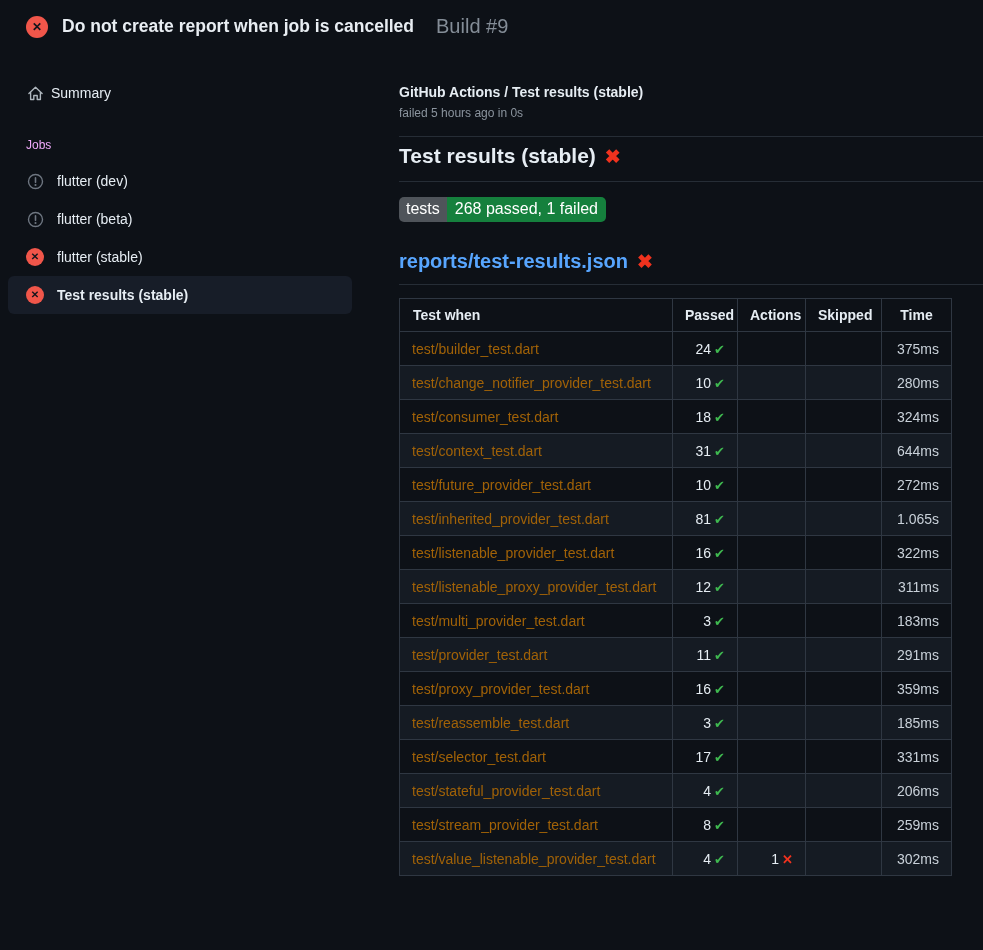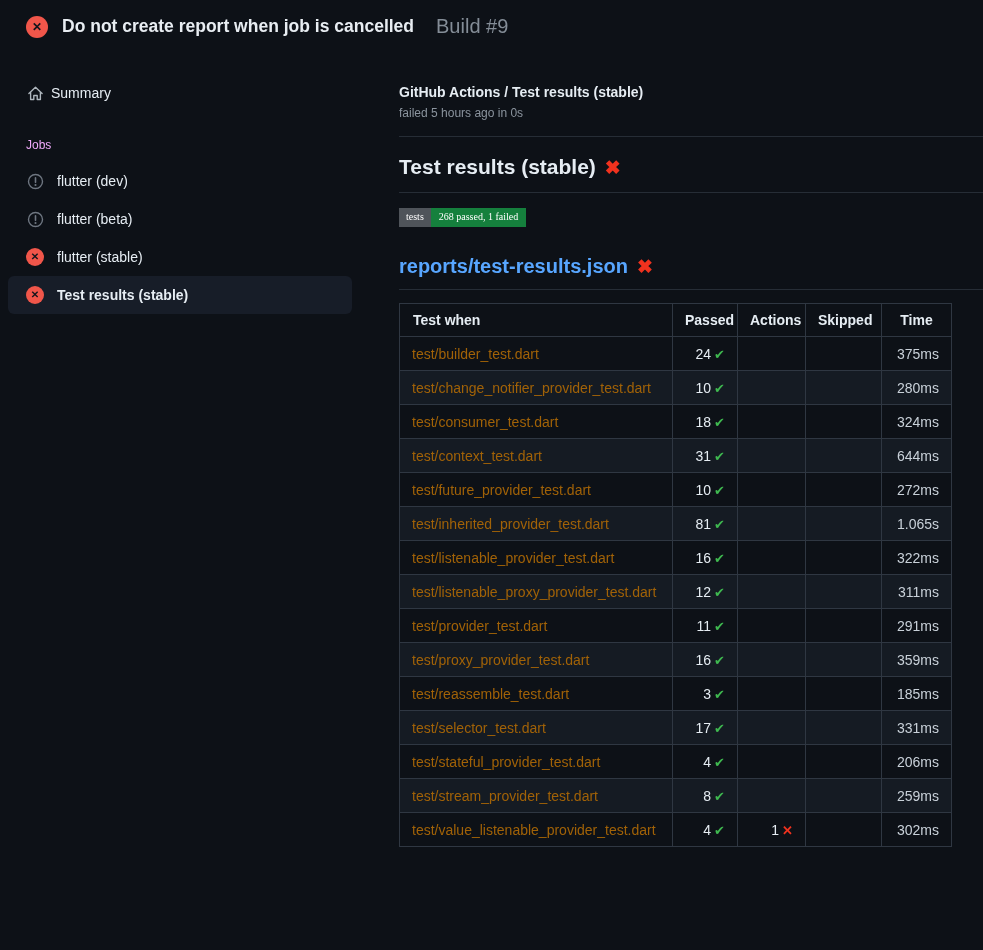--- a/index.html
+++ b/index.html
@@ -35,25 +35,25 @@
   .status-ico { width:18px; height:18px; display:flex; align-items:center; justify-content:center; flex-shrink:0; }
   .ico-failed { border-radius:50%; background:#f0564a; }
   .ico-failed .x { color:#10151c; font-weight:900; font-size:10px; line-height:1; }
 
   
   .breadcrumb { font-weight:700; font-size:14px; color:#e6edf3; }
   .status-line { font-size:12px; color:#8b949e; margin-top:6px; }
   .hr { border:none; border-top:1px solid #262d36; margin-top:16px; }
   h1.section-title {
     font-size:21px; font-weight:700; color:#e6edf3;
-    margin-top:18px; padding-bottom:13px; border-bottom:1px solid #262d36;
+    margin-top:7px; padding-bottom:13px; border-bottom:1px solid #262d36;
     display:block;
   }
   .xmark { color:#f0321e; font-weight:700; margin-left:9px; font-size:19px; }
-  .badge { display:inline-flex; margin-top:15px; border-radius:0; overflow:hidden; font-size:10px; line-height:1;font-family:Liberation Serif, serif; }
+  .badge { display:inline-flex; margin-top:15px; border-radius:5px; overflow:hidden; font-size:16px; line-height:1; }
   .badge-label { background:#4f545a; color:#ffffff; padding:4px 7px 5px; }
   .badge-value { background:#15803d; color:#ffffff; padding:4px 8px 5px; }
   h2.report-title {
     font-size:20px; font-weight:700; margin-top:28px;
     padding-bottom:11px; border-bottom:1px solid #262d36;
   }
   h2.report-title a { color:#58a6ff; text-decoration:none; cursor:pointer; }
   .summary-text { margin-top:17px; font-size:14px; color:#c9d1d9; }
   .summary-text b { color:#e6edf3; }
 
@@ -212,20 +212,27 @@
             <td class="time">322ms</td>
           </tr>
           <tr>
             <td class="suite"><a>test/listenable_proxy_provider_test.dart</a></td>
             <td class="num"><span>12</span><span class="check">✔</span></td>
             <td class="num"></td>
             <td></td>
             <td class="time">311ms</td>
           </tr>
           <tr>
+            <td class="suite"><a>test/multi_provider_test.dart</a></td>
+            <td class="num"><span>3</span><span class="check">✔</span></td>
+            <td class="num"></td>
+            <td></td>
+            <td class="time">183ms</td>
+          </tr>
+          <tr>
             <td class="suite"><a>test/provider_test.dart</a></td>
             <td class="num"><span>11</span><span class="check">✔</span></td>
             <td class="num"></td>
             <td></td>
             <td class="time">291ms</td>
           </tr>
           <tr>
             <td class="suite"><a>test/proxy_provider_test.dart</a></td>
             <td class="num"><span>16</span><span class="check">✔</span></td>
             <td class="num"></td>

